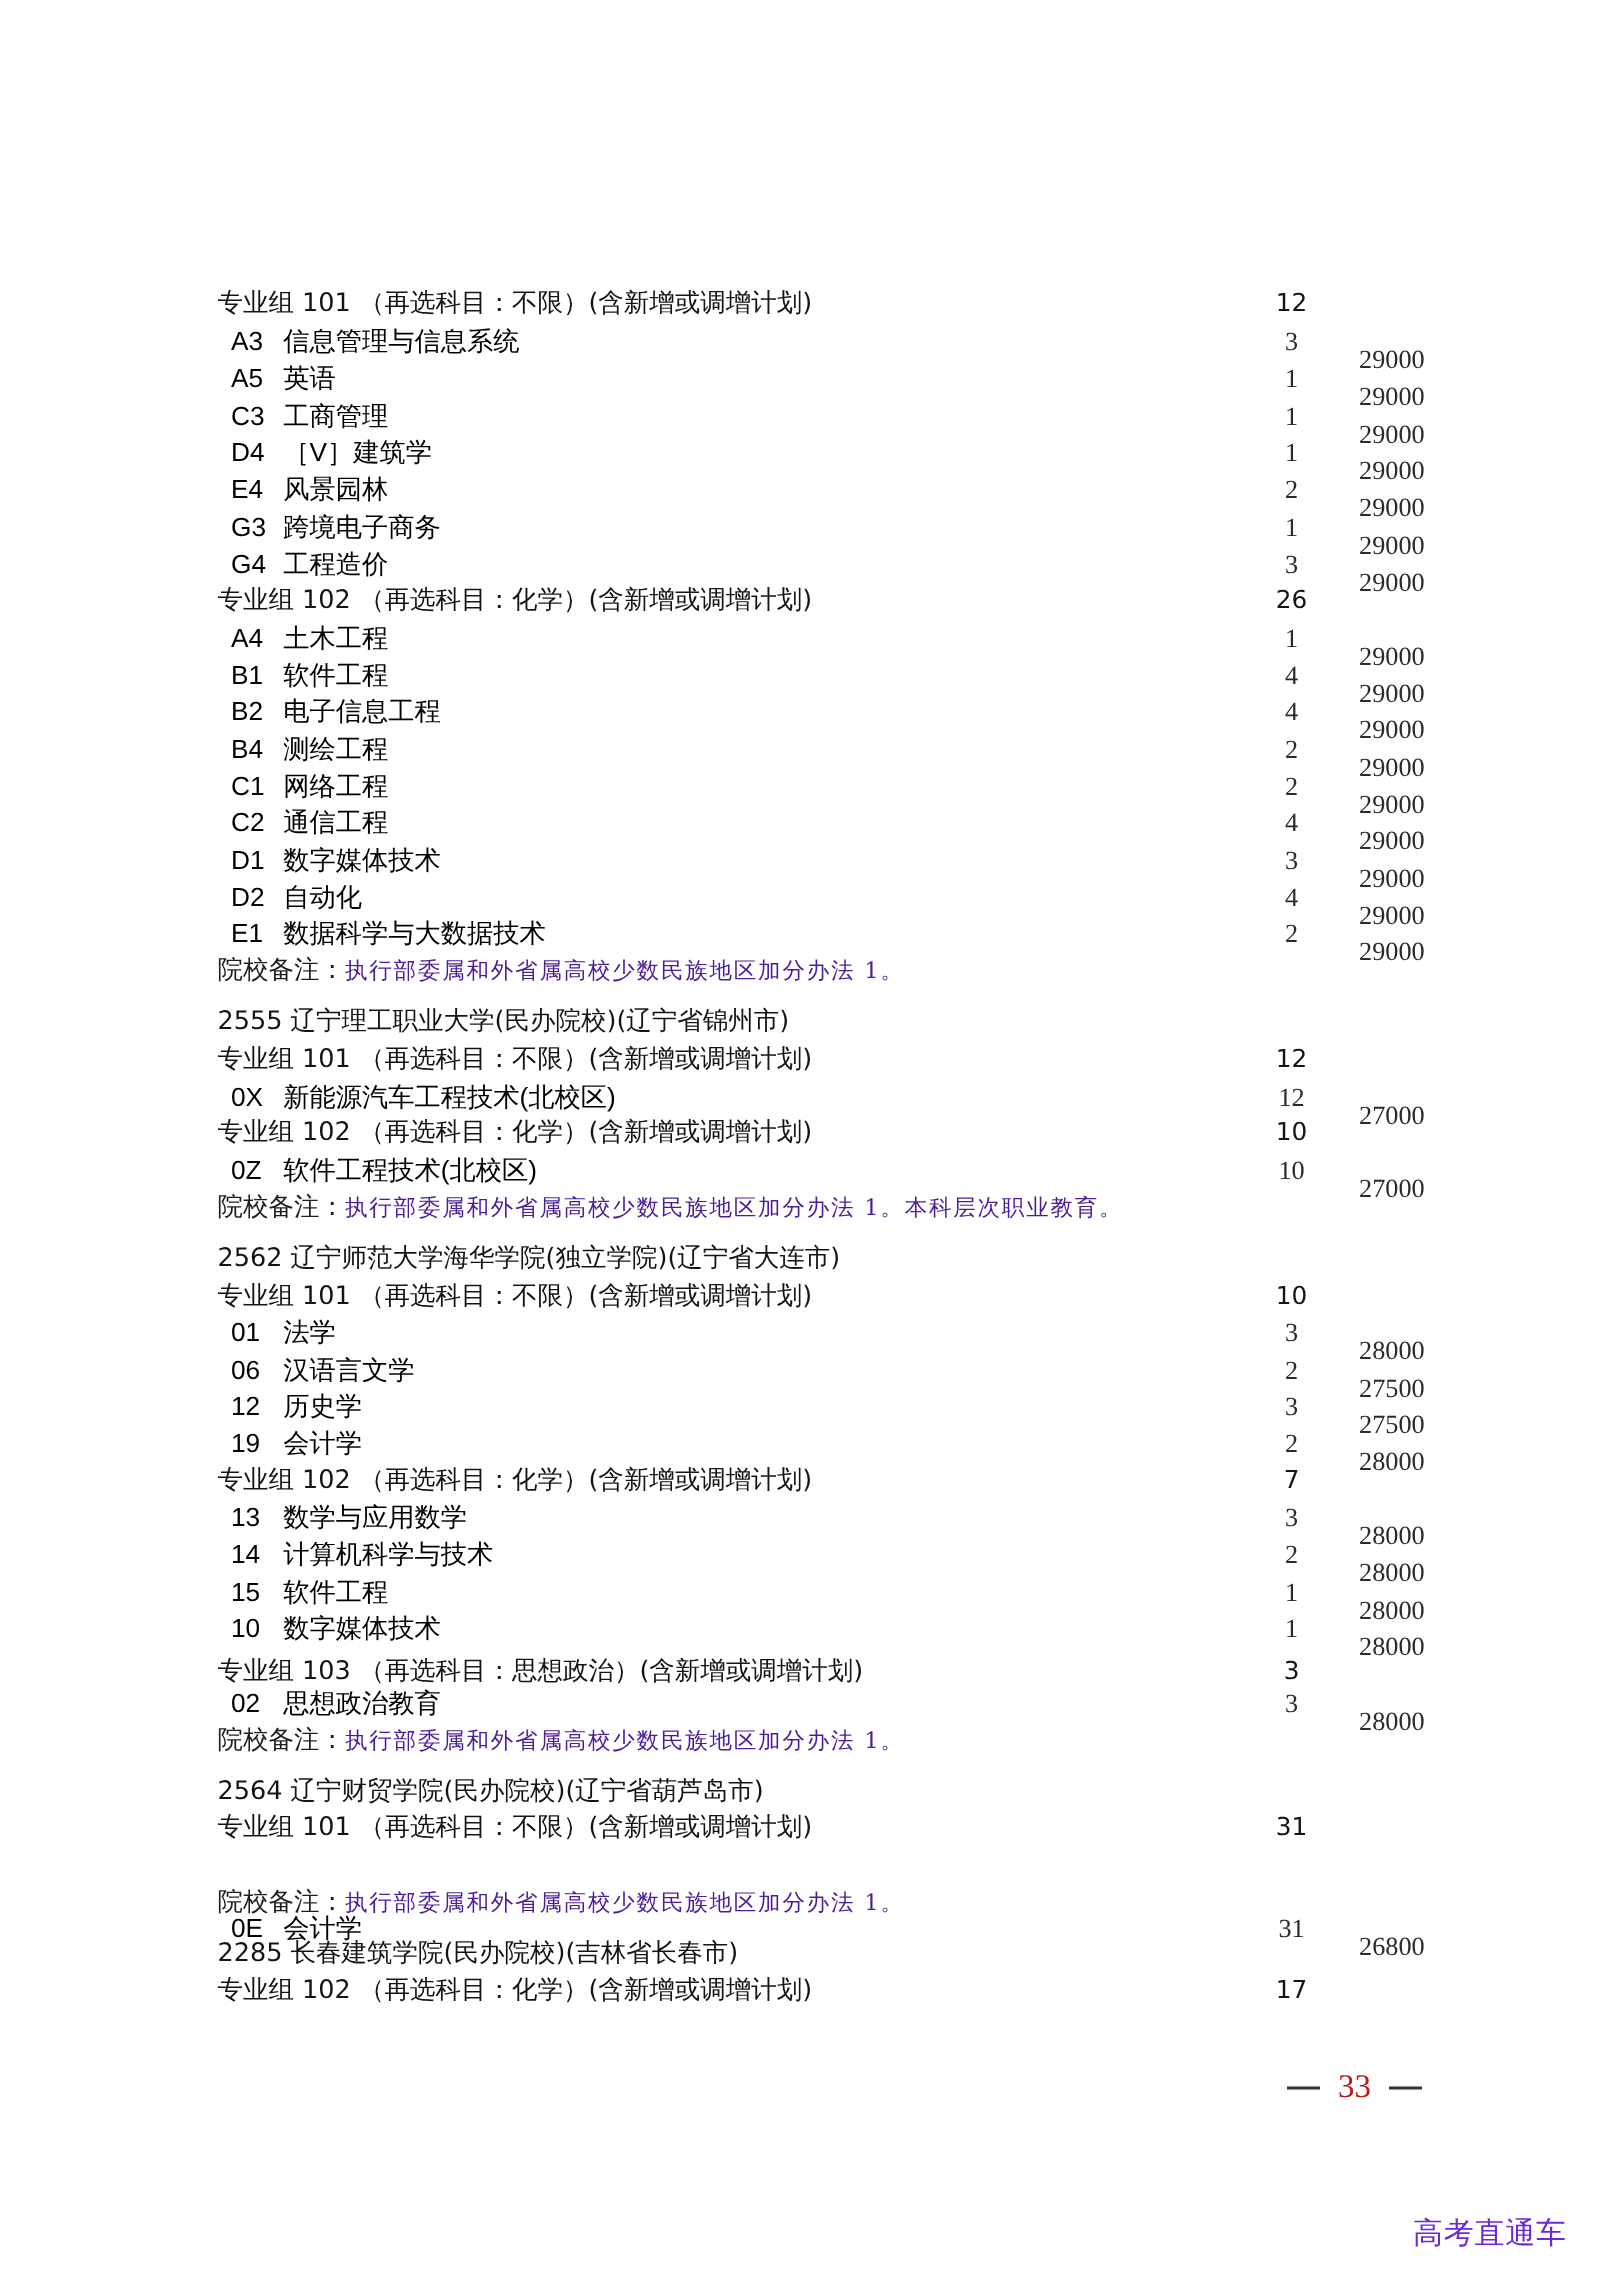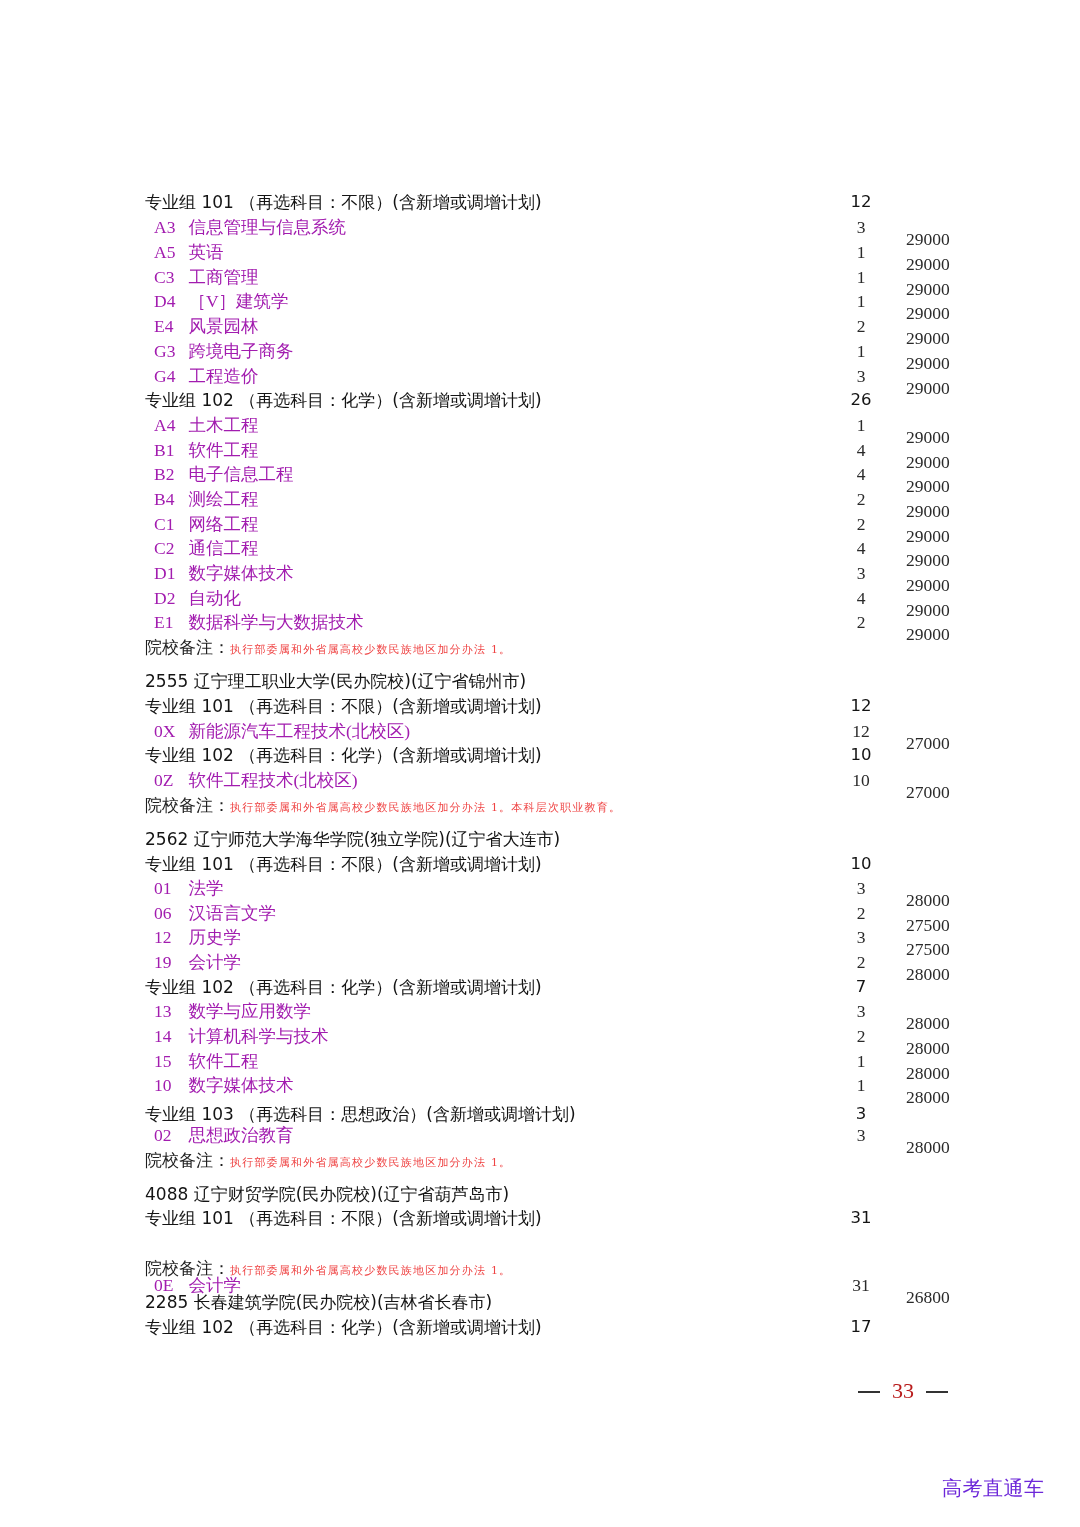--- a/index.html
+++ b/index.html
@@ -5,25 +5,25 @@
   html, body { margin: 0; padding: 0; }
   body {
     width: 1080px; height: 1527px; background: #ffffff; position: relative; overflow: hidden;
     color: #1a1a1a;
   }
   .page { position: absolute; left: 0; top: 0; width: 1080px; height: 1527px; }
   .row { position: absolute; left: 0; width: 1080px; height: 24px; line-height: 24px; white-space: nowrap; }
   .row .label { position: absolute; left: 145px; top: 0; font-size: 17.5px; }
   .row.group .label, .row.school .label { font-family: "DejaVu Sans", "Liberation Sans", sans-serif; color: #141414; font-size: 17px; }
   .row.school .label { font-weight: normal; }
-  .row.major .label { left: 154px; font-family: Liberation Serif, serif; color: #a21caf; font-size: 17.5px; }
+  .row.major .label { left: 154px; font-family: Liberation Sans, sans-serif; color: #000000; font-size: 17.5px; }
   .row.major .code { display: inline-block; min-width: 30px; margin-right: 0px; }
   .row.note .label { font-family: "DejaVu Sans", "Liberation Sans", sans-serif; font-size: 16px; color: #1e1e1e; }
   .row.note .note-prefix { font-size: 17px; }
-  .row.note .note-body { font-family: "DejaVu Serif", "Liberation Serif", serif; font-size: 11px; letter-spacing: 1.2px; color: #ef4444; }
+  .row.note .note-body { font-family: "DejaVu Serif", "Liberation Serif", serif; font-size: 15px; letter-spacing: 1.2px; color: #4c1d95; }
   .row .count { position: absolute; left: 850px; width: 22px; text-align: center; top: 0; }
   .row.group .count { font-family: "DejaVu Sans", "Liberation Sans", sans-serif; font-size: 16.5px; color: #141414; }
   .row.major .count { font-family: "Liberation Serif", "DejaVu Serif", serif; font-size: 17.5px; color: #2a2a2a; }
   .row .fee { position: absolute; left: 906px; top: 0; font-family: "Liberation Serif", "DejaVu Serif", serif; font-size: 17.5px; color: #2a2a2a; margin-top: 12px; }
   .footer-page {
     position: absolute; left: 846px; top: 1376px; height: 30px; line-height: 30px;
     font-family: "Liberation Serif", "DejaVu Serif", serif; font-size: 22px; color: #b91c1c;
     white-space: nowrap;
   }
   .footer-page .dash { display: inline-block; width: 22px; height: 1.5px; background: #333; vertical-align: middle; margin: 0 12px; position: relative; top: -1px; }
@@ -210,21 +210,21 @@
       </div>
       <div class="row major" style="top: 1123px;">
         <span class="label"><span class="code">02</span> <span class="name">思想政治教育</span></span>
         <span class="count">3</span>
         <span class="fee">28000</span>
       </div>
       <div class="row note" style="top: 1148px;">
         <span class="label"><span class="note-prefix">院校备注：</span><span class="note-body">执行部委属和外省属高校少数民族地区加分办法 1。</span></span>
       </div>
       <div class="row school" style="top: 1182px;">
-        <span class="label">4088 辽宁财贸学院(民办院校)(辽宁省葫芦岛市)</span>
+        <span class="label">2564 辽宁财贸学院(民办院校)(辽宁省葫芦岛市)</span>
       </div>
       <div class="row group" style="top: 1206px;">
         <span class="label">专业组 101 （再选科目：不限）(含新增或调增计划)</span>
         <span class="count">31</span>
       </div>
       <div class="row major" style="top: 1273px; padding-left: 36px;">
         <span class="label"><span class="code">0E</span> <span class="name">会计学</span></span>
         <span class="count">31</span>
         <span class="fee">26800</span>
       </div>

